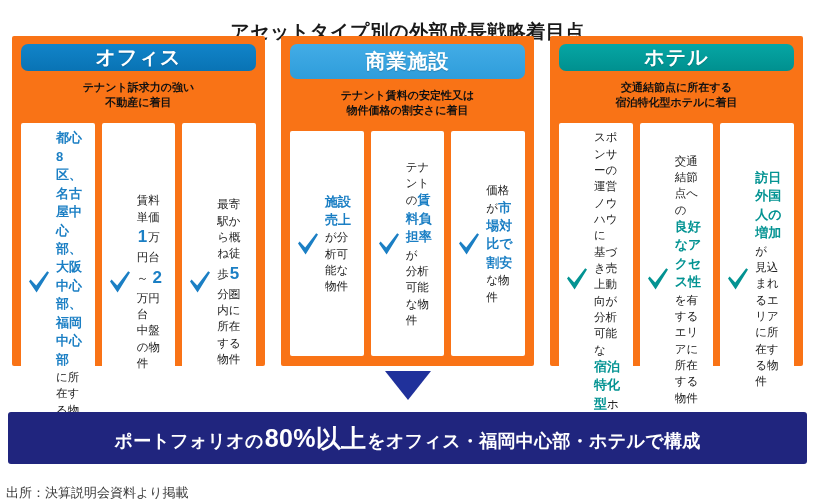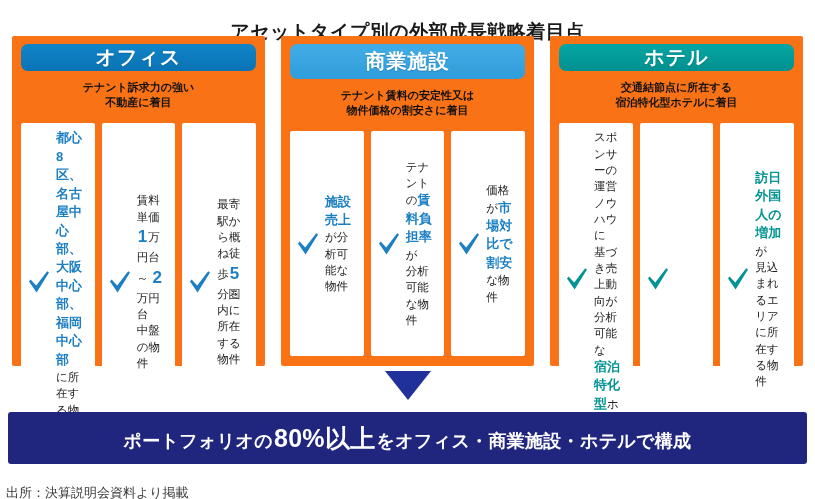--- a/index.html
+++ b/index.html
@@ -262,34 +262,35 @@
             </svg>
           </div>
           <div class="card-text"><span>スポンサーの運営ノウハウに</span><br><span>基づき売上動向が分析可能な</span><br><span class="hi" style="color: rgb(3, 147, 146);">宿泊特化型</span><span>ホテル</span></div>
         </div>
         <div class="card">
           <div class="check">
             <svg width="24" height="26" viewBox="0 0 24 26">
               <path d="M2 12.5 L3.6 10.4 L9.2 16.6 L20.2 2.2 L22 3.6 L9.6 23.4 Z" fill="#039392"></path>
             </svg>
           </div>
+          <div class="card-text"><span>交通結節点への</span><br><span class="hi" style="color: rgb(3, 147, 146);">良好なアクセス性</span><span>を有する</span><br><span>エリアに所在する物件</span></div>
         </div>
         <div class="card">
           <div class="check">
             <svg width="24" height="26" viewBox="0 0 24 26">
               <path d="M2 12.5 L3.6 10.4 L9.2 16.6 L20.2 2.2 L22 3.6 L9.6 23.4 Z" fill="#039392"></path>
             </svg>
           </div>
           <div class="card-text"><span class="hi" style="color: rgb(3, 147, 146);">訪日外国人の増加</span><span>が</span><br><span>見込まれるエリアに所在する物件</span></div>
         </div>
       </div>
     </div>
   </div>
 
 <div class="arrow-wrap">
   <div class="arrow" style="border-top-color: rgb(32, 49, 155);"></div>
 </div>
 
 <div class="banner" style="background: rgb(32, 37, 126);">
-    <div><span>ポートフォリオの</span><span class="big">80%以上</span><span>をオフィス・商業施設・ホテルで構成</span></div>
+    <div><span>ポートフォリオの</span><span class="big">80%以上</span><span>をオフィス・福岡中心部・ホテルで構成</span></div>
   </div>
 
 <div class="source">出所：決算説明会資料より掲載</div>
 
 </body></html>

